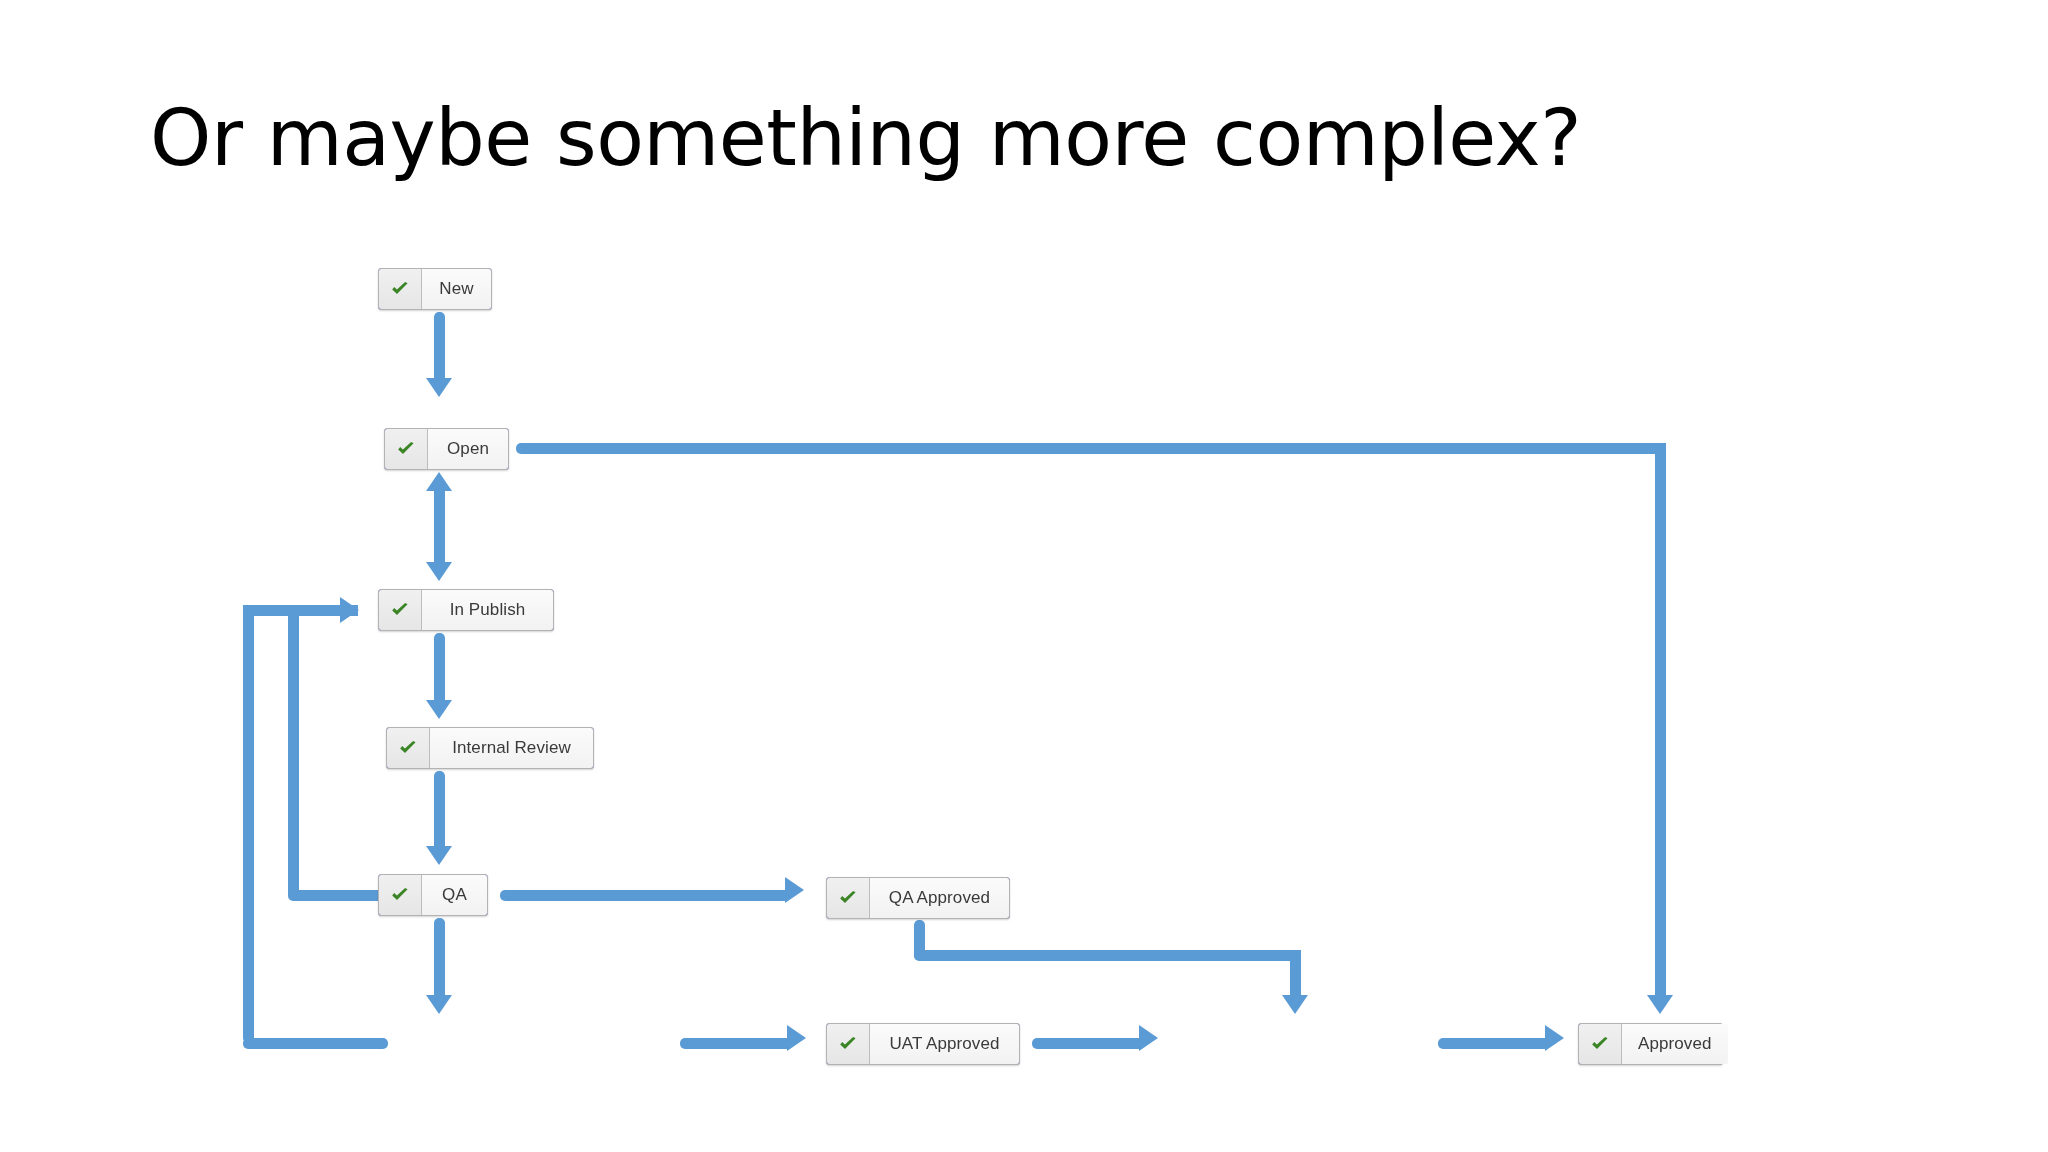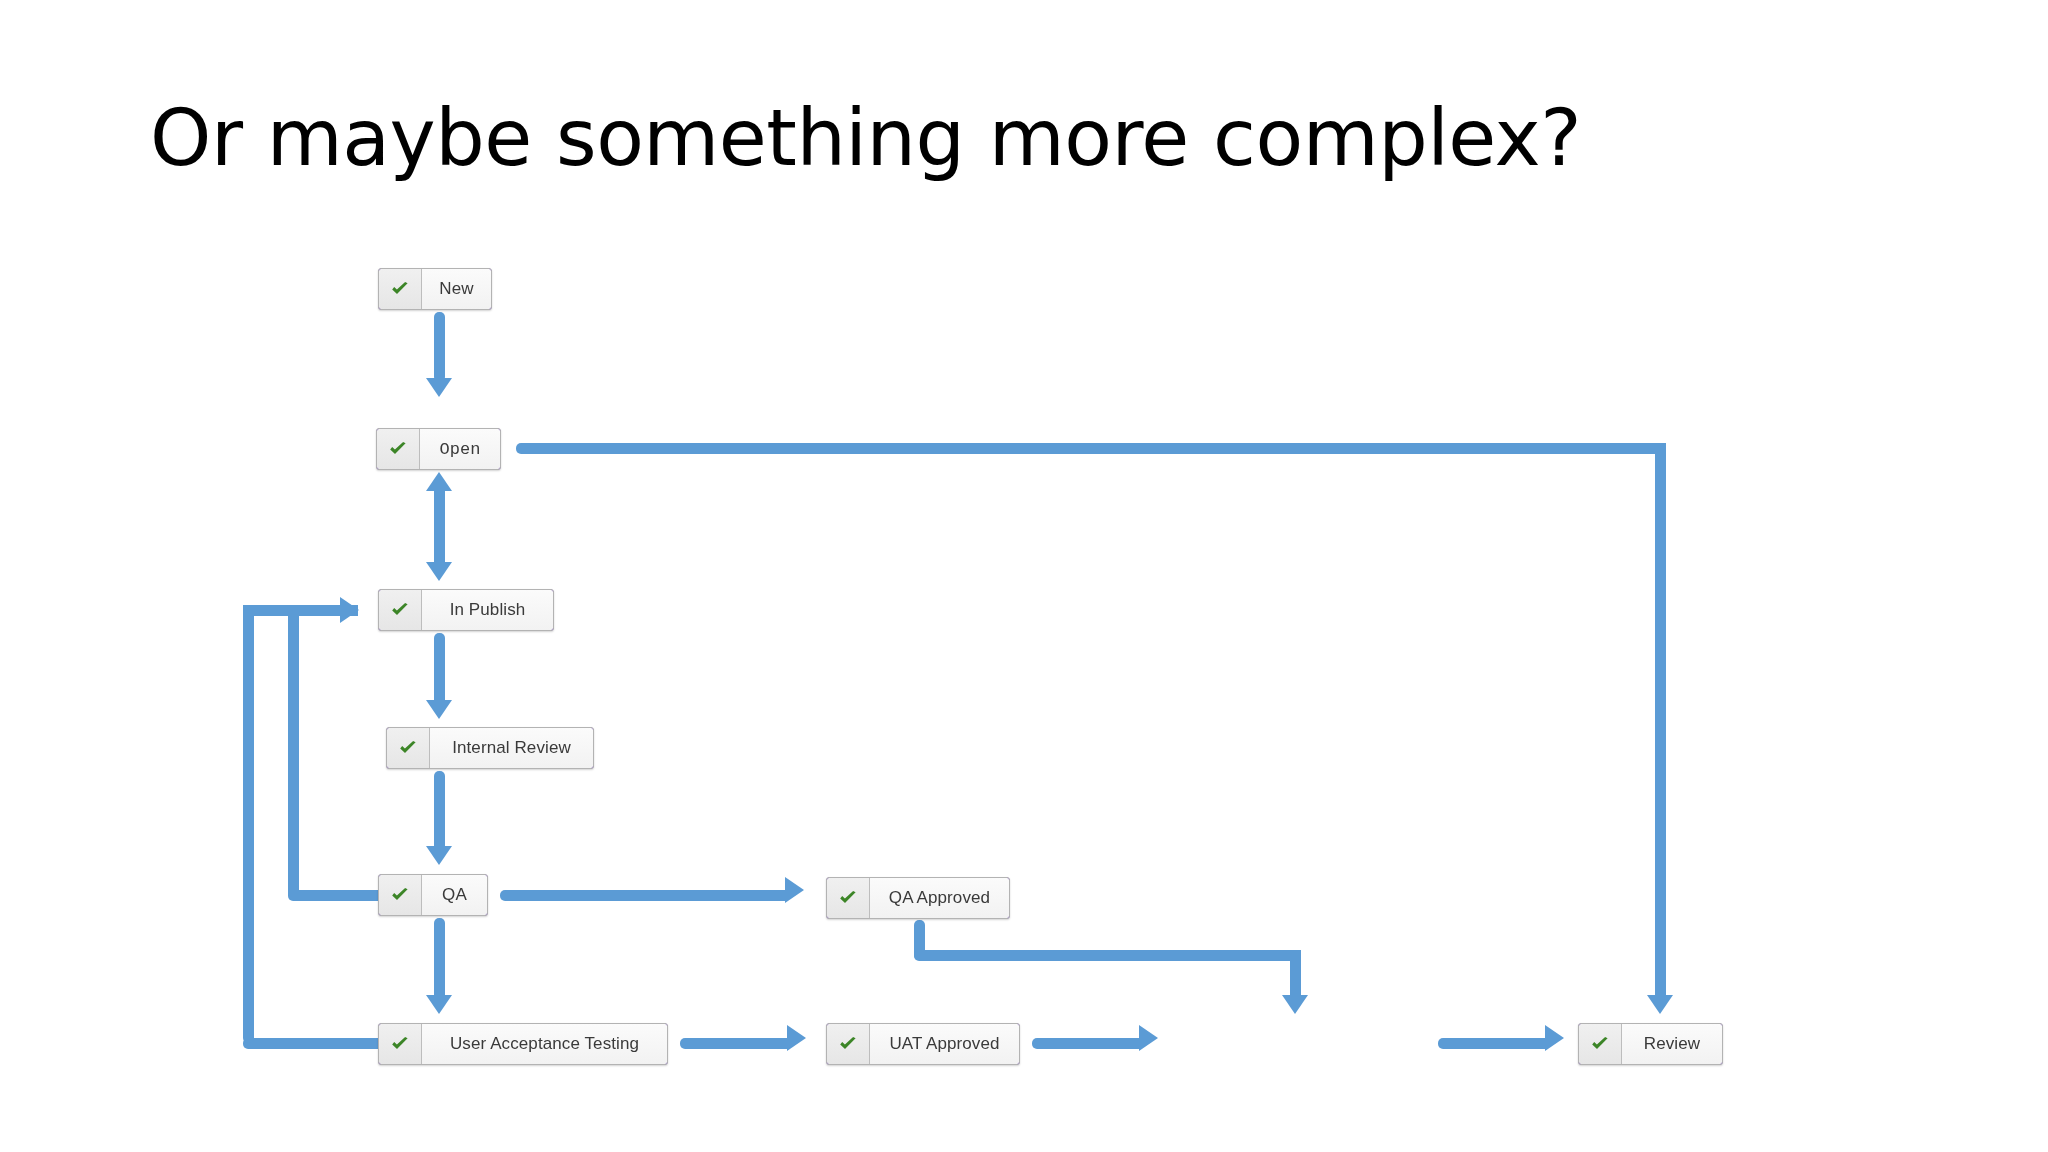--- a/index.html
+++ b/index.html
@@ -142,21 +142,21 @@
 
   <div class="node" style="left:378px;top:268px;width:114px;">
     <span class="chk">
       <svg width="20" height="20" viewBox="0 0 20 20" aria-hidden="true">
         <path d="M2.2 10.4 L7.0 15.0 L17.6 4.2 L15.1 3.0 L6.9 10.5 L4.2 8.1 Z" fill="#3c8527"></path>
       </svg>
     </span>
     <span class="lbl">New</span>
   </div>
 
-  <div class="node" style="left:376px;top:428px;width:125px;font-family:Liberation Mono, monospace;">
+  <div class="node" style="left:384px;top:428px;width:125px;">
     <span class="chk">
       <svg width="20" height="20" viewBox="0 0 20 20" aria-hidden="true">
         <path d="M2.2 10.4 L7.0 15.0 L17.6 4.2 L15.1 3.0 L6.9 10.5 L4.2 8.1 Z" fill="#3c8527"></path>
       </svg>
     </span>
     <span class="lbl">Open</span>
   </div>
 
   <div class="node" style="left:378px;top:589px;width:176px;">
     <span class="chk">
@@ -187,41 +187,33 @@
 
   <div class="node" style="left:826px;top:877px;width:184px;">
     <span class="chk">
       <svg width="20" height="20" viewBox="0 0 20 20" aria-hidden="true">
         <path d="M2.2 10.4 L7.0 15.0 L17.6 4.2 L15.1 3.0 L6.9 10.5 L4.2 8.1 Z" fill="#3c8527"></path>
       </svg>
     </span>
     <span class="lbl">QA Approved</span>
   </div>
 
-  <div class="node" style="left:378px;top:1023px;width:290px;">
-    <span class="chk">
-      <svg width="20" height="20" viewBox="0 0 20 20" aria-hidden="true">
-        <path d="M2.2 10.4 L7.0 15.0 L17.6 4.2 L15.1 3.0 L6.9 10.5 L4.2 8.1 Z" fill="#3c8527"></path>
-      </svg>
-    </span>
-    <span class="lbl">User Acceptance Testing</span>
-  </div>
 
   <div class="node" style="left:826px;top:1023px;width:194px;justify-content:space-between;">
     <span class="chk">
       <svg width="20" height="20" viewBox="0 0 20 20" aria-hidden="true">
         <path d="M2.2 10.4 L7.0 15.0 L17.6 4.2 L15.1 3.0 L6.9 10.5 L4.2 8.1 Z" fill="#3c8527"></path>
       </svg>
     </span>
     <span class="lbl">UAT Approved</span>
   </div>
 
 
   <div class="node" style="left:1578px;top:1023px;width:145px;">
     <span class="chk">
       <svg width="20" height="20" viewBox="0 0 20 20" aria-hidden="true">
         <path d="M2.2 10.4 L7.0 15.0 L17.6 4.2 L15.1 3.0 L6.9 10.5 L4.2 8.1 Z" fill="#3c8527"></path>
       </svg>
     </span>
-    <span class="lbl">Review</span>
+    <span class="lbl">Approved</span>
   </div>
 
 </div>
 
 </body></html>

